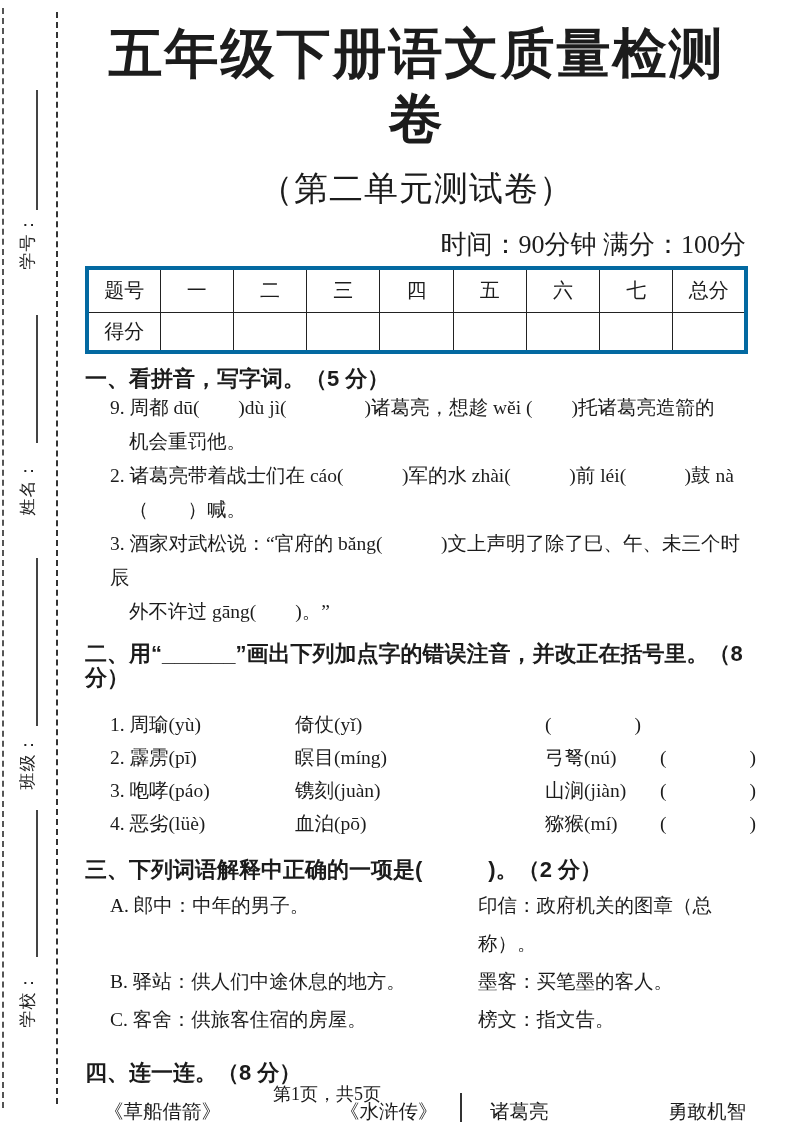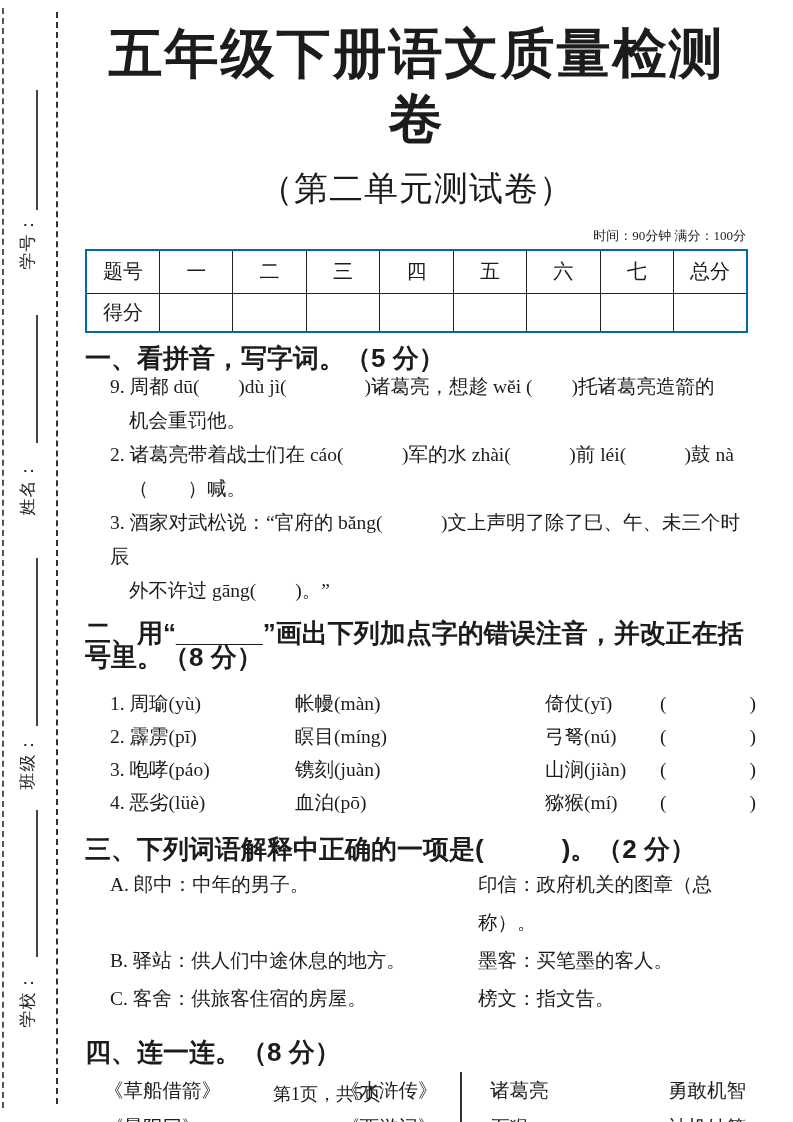--- a/index.html
+++ b/index.html
@@ -20,30 +20,30 @@
   .bl-4 { top:810px; height:147px; }
   .side-label { position:absolute; left:0; width:54px; height:60px; display:flex; align-items:center; justify-content:center; }
   .side-label span { transform:rotate(-90deg); white-space:nowrap; font-size:17px; letter-spacing:1px; color:#222; }
   .sl-1 { top:212px; } .sl-2 { top:458px; } .sl-3 { top:732px; } .sl-4 { top:970px; }
 
   
   .content { position:absolute; left:85px; top:0; width:663px; }
 
   .title    { margin-top:22px; text-align:center; font-size:54px; font-weight:700; letter-spacing:2px; line-height:1.2; }
   .subtitle { margin-top:14px; text-align:center; font-size:34px; font-weight:400; letter-spacing:1px; }
-  .meta     { margin-top:15px; text-align:right; font-size:13px; padding-right:2px; }
-
-  table.score { width:100%; border-collapse:collapse; table-layout:fixed; margin-top:4px; border:2px solid #0369a1; }
+  .meta     { margin-top:15px; text-align:right; font-size:26px; padding-right:2px; }
+
+  table.score { width:100%; border-collapse:collapse; table-layout:fixed; margin-top:4px; border:4px solid #0369a1; }
   table.score td { border:1.5px solid #222; text-align:center; font-size:20px; padding:0; }
   table.score tr.r1 td { height:42px; }
   table.score tr.r2 td { height:37px; }
 
   .sec-heading {
     font-family:"Liberation Sans","DejaVu Sans",sans-serif;
-    font-weight:700; font-size:26px; line-height:24px;
+    font-weight:700; font-size:22px; line-height:24px;
   }
   .h1 { margin-top:13px; } .h2 { margin-top:13px; } .h3 { margin-top:18px; } .h4 { margin-top:22px; }
 
   .line  { font-size:19.5px; line-height:34px; }
   .ind1  { margin-left:25px; }
   .ind2  { margin-left:44px; }
 
   
   .s2rows { margin-top:18px; }
   .s2row  { display:grid; grid-template-columns:185px 250px 115px 1fr; margin-left:25px; font-size:19.5px; line-height:33px; }
@@ -126,21 +126,20 @@
     <div class="line ind1">2. 诸葛亮带着战士们在 cáo(　　　)军的水 zhài(　　　)前 léi(　　　)鼓 nà</div>
     <div class="line ind2">（　　）喊。</div>
     <div class="line ind1">3. 酒家对武松说：“官府的 bǎng(　　　)文上声明了除了巳、午、未三个时辰</div>
     <div class="line ind2">外不许过 gāng(　　)。”</div>
   </div>
 
   <div class="sec-heading h2">二、用“______”画出下列加点字的错误注音，并改正在括号里。（8 分）</div>
   <div class="s2rows">
     <div class="s2row">
       <div><span>1. 周</span><span class="udot">瑜</span><span>(yù)</span></div>
-      <div><span>帐</span><span class="udot">幔</span><span>(màn)</span></div>
       <div><span></span><span class="udot">倚</span><span>仗(yǐ)</span></div>
       <div class="bracket">(　　　　)</div>
     </div>
     <div class="s2row">
       <div><span>2. </span><span class="udot">霹</span><span>雳(pī)</span></div>
       <div><span></span><span class="udot">瞑</span><span>目(míng)</span></div>
       <div><span>弓</span><span class="udot">弩</span><span>(nú)</span></div>
       <div class="bracket">(　　　　)</div>
     </div>
     <div class="s2row">

